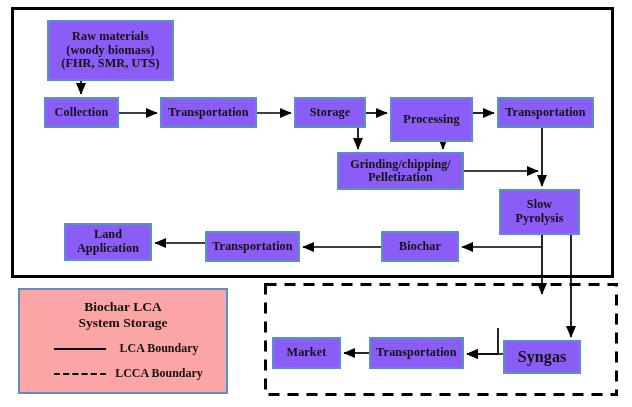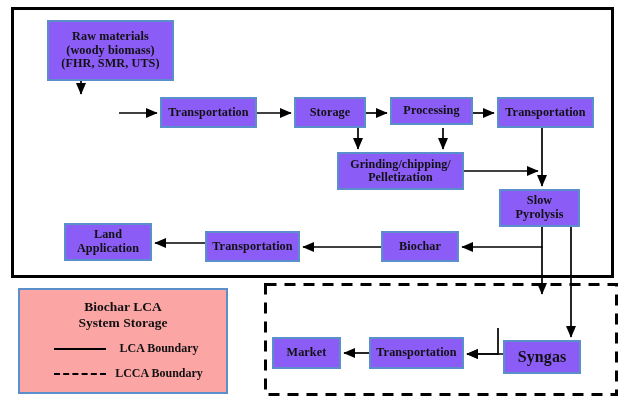--- a/index.html
+++ b/index.html
@@ -128,45 +128,48 @@
   </svg>
 
   <div class="nodebox" style="left:47px;top:20px;width:127px;height:61px;font-size:12.2px;">
     <span>
       <span>Raw materials</span>
       <span>(woody biomass)</span>
       <span>(FHR, SMR, UTS)</span>
     </span>
   </div>
 
+  <div class="nodebox" style="left:44px;top:97px;width:75px;height:31px;font-size:12.2px;">
+    <span>Collection</span>
+  </div>
 
   <div class="nodebox" style="left:160px;top:97px;width:97px;height:31px;font-size:12.2px;">
     <span>Transportation</span>
   </div>
 
   <div class="nodebox" style="left:294px;top:97px;width:72px;height:31px;font-size:12.2px;text-align:center;">
     <span>Storage</span>
   </div>
 
-  <div class="nodebox" style="left:390px;top:97px;width:83px;height:28px;font-size:12.2px;">
+  <div class="nodebox" style="left:390px;top:97px;width:83px;height:45px;font-size:12.2px;">
     <span>Processing</span>
   </div>
 
   <div class="nodebox" style="left:497px;top:97px;width:97px;height:31px;font-size:12.2px;">
     <span>Transportation</span>
   </div>
 
   <div class="nodebox" style="left:337px;top:152px;width:127px;height:38px;font-size:12px;">
     <span>
       <span>Grinding/chipping/</span>
       <span>Pelletization</span>
     </span>
   </div>
 
-  <div class="nodebox" style="left:499px;top:189px;width:81px;height:38px;font-size:12.2px;">
+  <div class="nodebox" style="left:499px;top:189px;width:81px;height:46px;font-size:12.2px;">
     <span>
       <span>Slow</span>
       <span>Pyrolysis</span>
     </span>
   </div>
 
   <div class="nodebox" style="left:381px;top:231px;width:78px;height:31px;font-size:12.2px;">
     <span>Biochar</span>
   </div>
 

